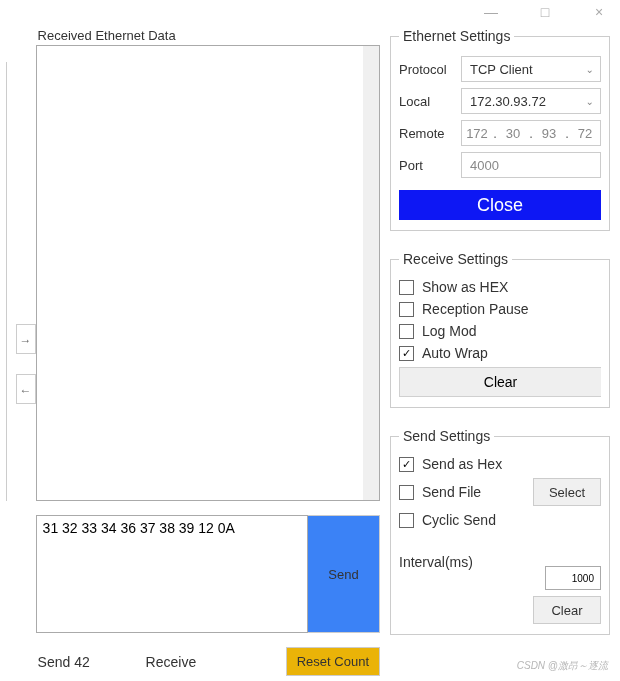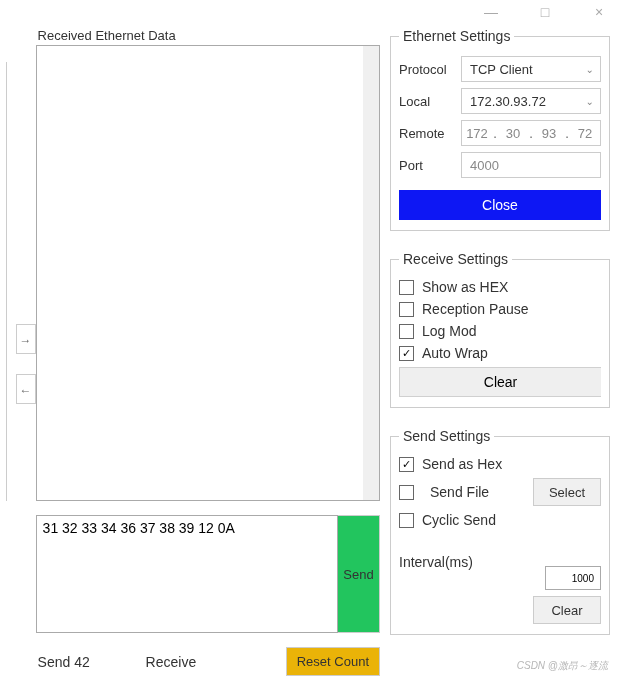--- a/index.html
+++ b/index.html
@@ -10,44 +10,44 @@
     .left-strip { width: 18px; border-right: 1px solid #fff; position: relative; }
     .left-strip-line { position: absolute; left: 6px; top: 38px; bottom: 180px; width: 1px; background: #ccc; }
     .left-col { width: 375px; display: flex; flex-direction: column; padding: 0 4px 5px 18px; position: relative; }
     .recv-label { margin: 4px 0 2px 2px; }
     .recv-area { border: 1px solid #aaa; height: 466px; position: relative; background: #fff; }
     .recv-area .scrollbar { position: absolute; right: 0; top: 0; bottom: 0; width: 16px; background: #f0f0f0; }
     .arrow-btns { position: absolute; left: -2px; top: 300px; display: flex; flex-direction: column; gap: 20px; }
     .arrow-btn { width: 20px; height: 30px; border: 1px solid #ccc; background: #fff; display: flex; align-items: center; justify-content: center; font-size: 12px; color: #666; }
     .send-row { display: flex; margin-top: 14px; height: 120px; }
     .send-textarea { flex: 1; border: 1px solid #aaa; padding: 4px 6px; font-size: 14px; font-family: "Segoe UI", Arial; resize: none; }
-    .send-btn { width: 42px; border: 1px solid #ccc; border-left: none; background: #22c55e; display: flex; align-items: center; justify-content: center; }
+    .send-btn { width: 72px; border: 1px solid #ccc; border-left: none; background: #3b82f6; display: flex; align-items: center; justify-content: center; }
     .status-row { display: flex; align-items: center; margin-top: 14px; font-size: 14px; }
     .status-row .send-counter { width: 110px; padding-left: 2px; }
     .status-row .recv-counter { flex: 1; }
     .reset-btn { padding: 6px 10px; border: 1px solid #ccc; background: #eab308; font-size: 13px; }
     .right-col { flex: 1; padding: 4px 10px 4px 6px; display: flex; flex-direction: column; }
     fieldset { border: 1px solid #ccc; padding: 6px 8px 10px 8px; margin-bottom: 20px; position: relative; }
     legend { padding: 0 4px; font-size: 14px; }
     .eth-row { display: flex; align-items: center; margin: 6px 0; }
     .eth-row label { width: 62px; }
     .eth-row .val { flex: 1; border: 1px solid #ccc; height: 26px; padding: 2px 8px; font-size: 13px; display: flex; align-items: center; position: relative; background: #fff; }
     .eth-row .val.grey { color: #888; }
     .dropdown-caret { position: absolute; right: 6px; top: 50%; transform: translateY(-50%); font-size: 10px; color: #888; }
     .ip-input { flex: 1; border: 1px solid #ccc; height: 26px; display: flex; align-items: center; justify-content: center; color: #888; background: #fff; }
     .ip-input span { width: 30px; text-align: center; }
     .ip-input .dot { width: 6px; color: #666; }
-    .close-btn { width: 100%; height: 30px; background: #0d17f4; color: #fff; border: none; margin-top: 6px; font-size: 14px; }
+    .close-btn { width: 100%; height: 30px; background: #0d17f4; color: #fff; border: none; margin-top: 6px; font-size: 18px; }
     .chk-row { display: flex; align-items: center; margin: 6px 0; font-size: 14px; }
     .checkbox { width: 15px; height: 15px; border: 1px solid #666; margin-right: 8px; display: flex; align-items: center; justify-content: center; font-size: 11px; color: #000; }
     .grey-btn { flex: 1; height: 30px; border: 1px solid #d0d0d0; background: #efefef; font-size: 14px; }
     .btn-pair { display: flex; gap: 0; margin-top: 4px; }
     .btn-pair :first-child { border-right: none; }
     .send-settings .row2 { display: flex; align-items: center; margin: 6px 0; }
-    .send-settings .row2 .lbl { flex: 1; display: flex; align-items: center; font-size: 14px; gap: 8px; }
+    .send-settings .row2 .lbl { flex: 1; display: flex; align-items: center; font-size: 14px; }
     .send-settings .row2 .rbtn { width: 68px; height: 28px; border: 1px solid #ccc; background: #f0f0f0; font-size: 13px; display: flex; align-items: center; justify-content: center; }
     .interval-row { display: flex; align-items: center; margin-top: 6px; }
     .interval-row label { flex: 1; font-size: 14px; }
     .interval-row input { width: 56px; height: 24px; border: 1px solid #aaa; text-align: right; padding: 2px 6px; font-size: 10px; margin-top: 32px; }
     .clear-row { display: flex; justify-content: flex-end; margin-top: 6px; }
     .clear-row .rbtn { width: 68px; height: 28px; border: 1px solid #ccc; background: #f0f0f0; font-size: 13px; display: flex; align-items: center; justify-content: center; }
     .watermark { position: absolute; right: 12px; bottom: 8px; font-size: 10px; color: rgba(120,120,120,0.55); font-style: italic; pointer-events: none; }
   </style>
 </head>
 <body>

